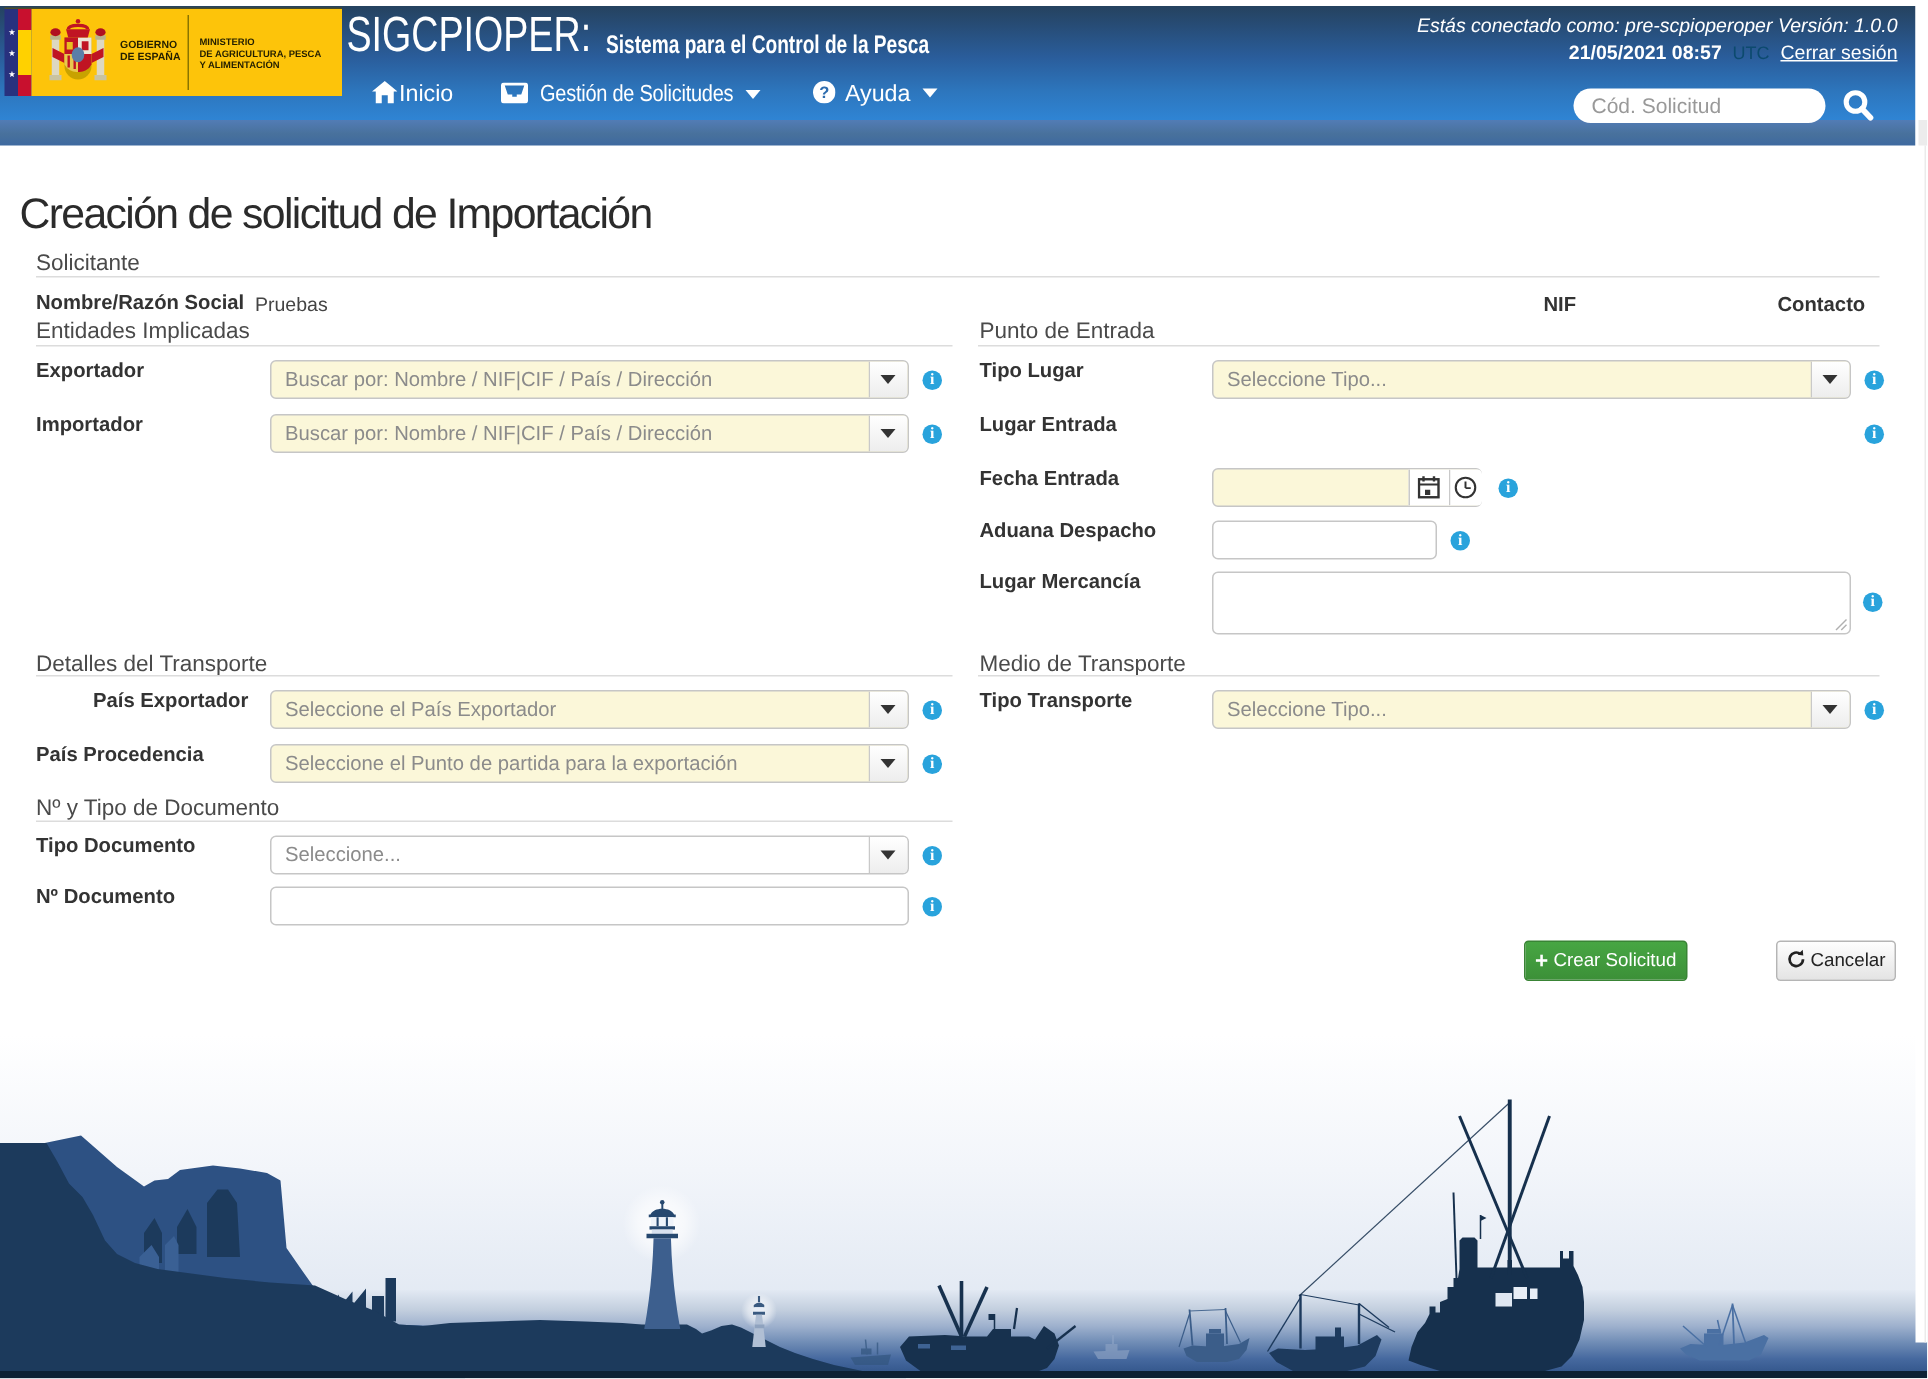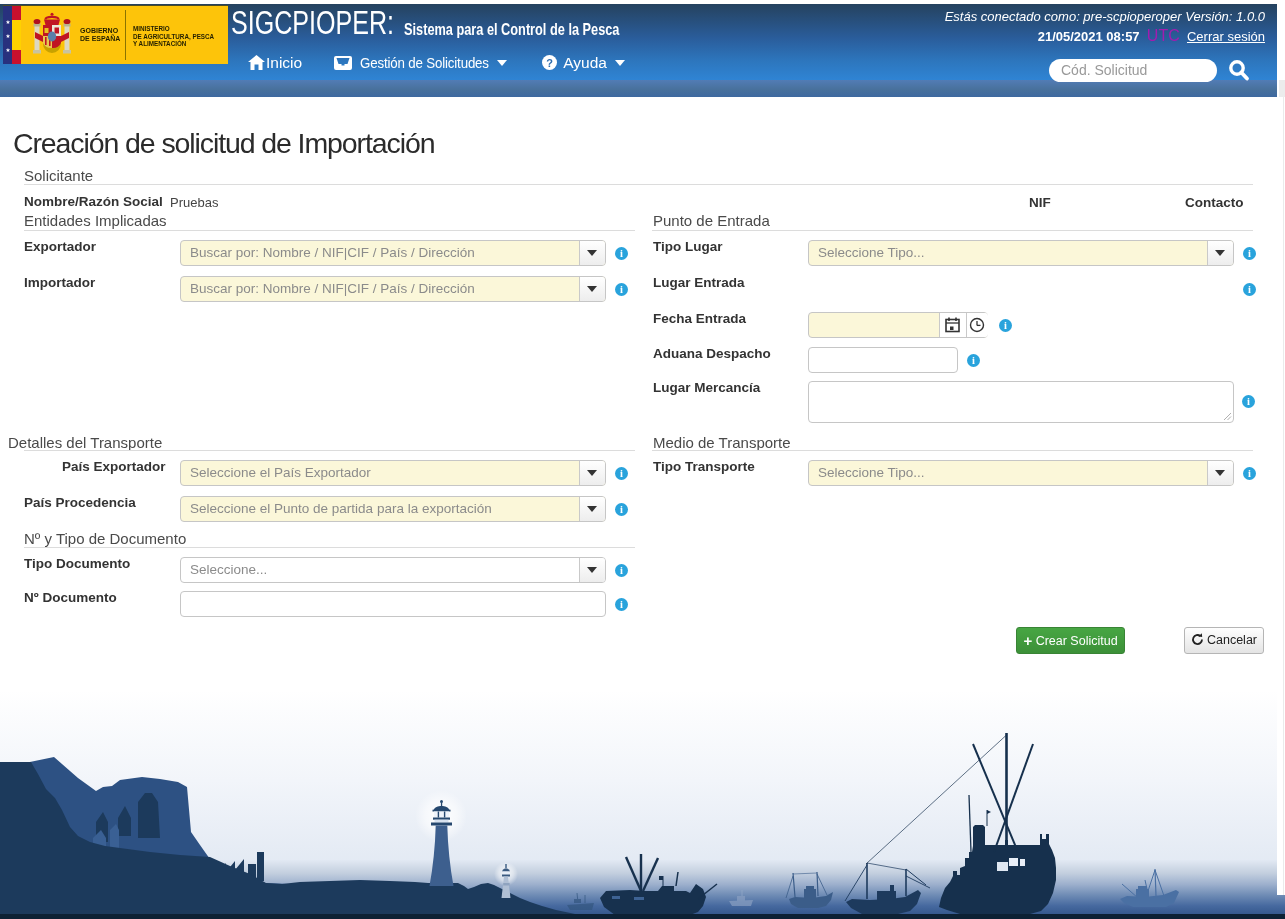--- a/index.html
+++ b/index.html
@@ -96,21 +96,21 @@
  <span style="margin-left:4px;display:inline-block;transform:scaleX(0.86);transform-origin:left center;letter-spacing:-0.2px;">Gestión de Solicitudes</span><span style="position:absolute;left:163px;top:6px;width:0;height:0;border-left:5px solid transparent;border-right:5px solid transparent;border-top:6px solid #fff;"></span>
 </div>
 <div class="nav" style="left:542px;">
  <svg width="15" height="15" viewBox="0 0 15 15" style="vertical-align:-2px;">
         <circle cx="7.5" cy="7.5" r="7.5" fill="#fff"></circle>
         <text x="7.5" y="11.5" font-size="11" font-weight="bold" fill="#2d6cae" text-anchor="middle" font-family="Liberation Sans">?</text>
       </svg>
  <span style="margin-left:2px;">Ayuda</span><span style="display:inline-block;margin-left:8px;vertical-align:2px;width:0;height:0;border-left:5px solid transparent;border-right:5px solid transparent;border-top:6px solid #fff;"></span>
 </div>
 <div class="conn">Estás conectado como: pre-scpioperoper Versión: 1.0.0</div>
-<div class="conn2"><b>21/05/2021 08:57</b>&nbsp; <span style="font-size:16px;color:#a21caf;">UTC</span>&nbsp; <span style="text-decoration:underline;">Cerrar sesión</span></div>
+<div class="conn2"><b>21/05/2021 08:57</b>&nbsp; <span style="font-size:12px;color:#0c4a6e;">UTC</span>&nbsp; <span style="text-decoration:underline;">Cerrar sesión</span></div>
 <div id="search">
       <span>Cód. Solicitud</span>
     </div>
 <svg class="abs" style="left:1227px;top:59px;" width="24" height="24" viewBox="0 0 24 24">
       <circle cx="10" cy="9" r="6.2" fill="none" stroke="#fff" stroke-width="3.4"></circle>
       <line x1="14.3" y1="13.5" x2="20" y2="19.5" stroke="#fff" stroke-width="3.8" stroke-linecap="round"></line>
     </svg>
 <div class="abs" style="left:1277px;top:0;width:8px;height:895px;background:#fff;z-index:5;"></div>
 <div class="abs" style="left:1279px;top:80px;width:6px;height:17px;background:#ececec;z-index:6;"></div>
 <div class="abs" style="left:1283px;top:97px;width:1px;height:798px;background:#ebebeb;z-index:6;"></div>
@@ -173,21 +173,21 @@
 <div class="inp" style="left:808px;top:347px;width:148px;"></div>
 <div class="info" style="left:967px;top:354px;">i</div>
 <div class="rlbl" style="top:380px;">Lugar Mercancía</div>
 <div class="inp" style="left:808px;top:381px;width:424px;height:40px;">
 <svg style="position:absolute;right:1px;bottom:1px;" width="9" height="9" viewBox="0 0 9 9">
         <line x1="1" y1="8" x2="8" y2="1" stroke="#b0b0b0" stroke-width="1"></line>
         <line x1="4.5" y1="8" x2="8" y2="4.5" stroke="#b0b0b0" stroke-width="1"></line>
       </svg>
 </div>
 <div class="info" style="left:1242px;top:395px;">i</div>
-<div class="sect" style="left:8px;top:434px;text-align:right;">Detalles del Transporte</div>
+<div class="sect" style="left:24px;top:434px;text-align:right;">Detalles del Transporte</div>
 <div class="rule" style="left:24px;top:450px;width:611px;"></div>
 <div class="sect" style="left:653px;top:434px;">Medio de Transporte</div>
 <div class="rule" style="left:652px;top:450px;width:601px;"></div>
 <div class="lbl" style="top:459px;padding-left:38px;">País Exportador</div>
 <div class="ctrl" style="left:180px;top:460px;">
       <span class="ph">Seleccione el País Exportador</span>
       <span class="ddbtn">
         <i></i>
       </span>
     </div>

